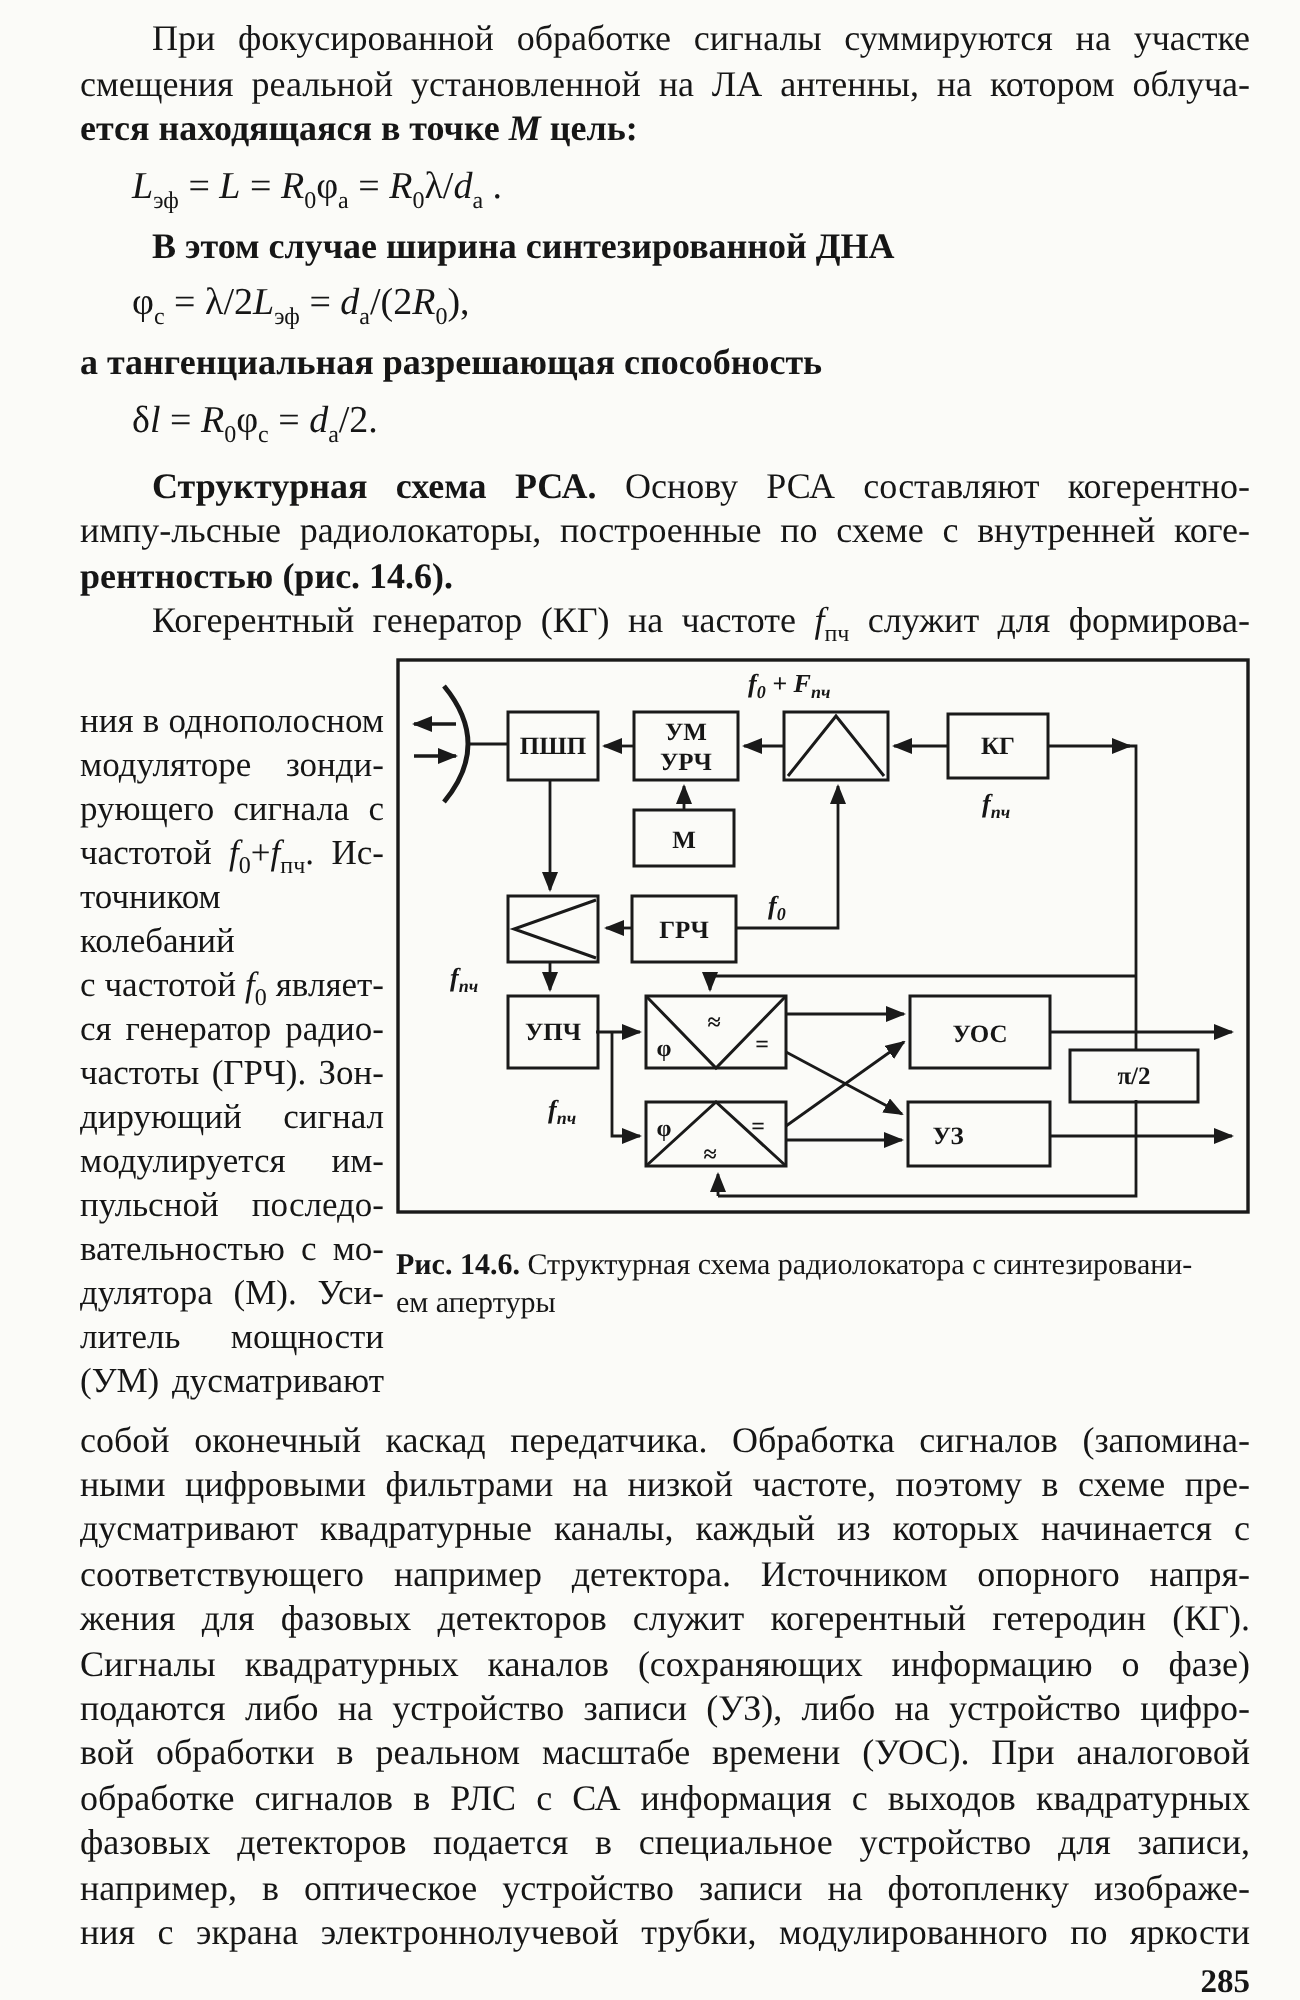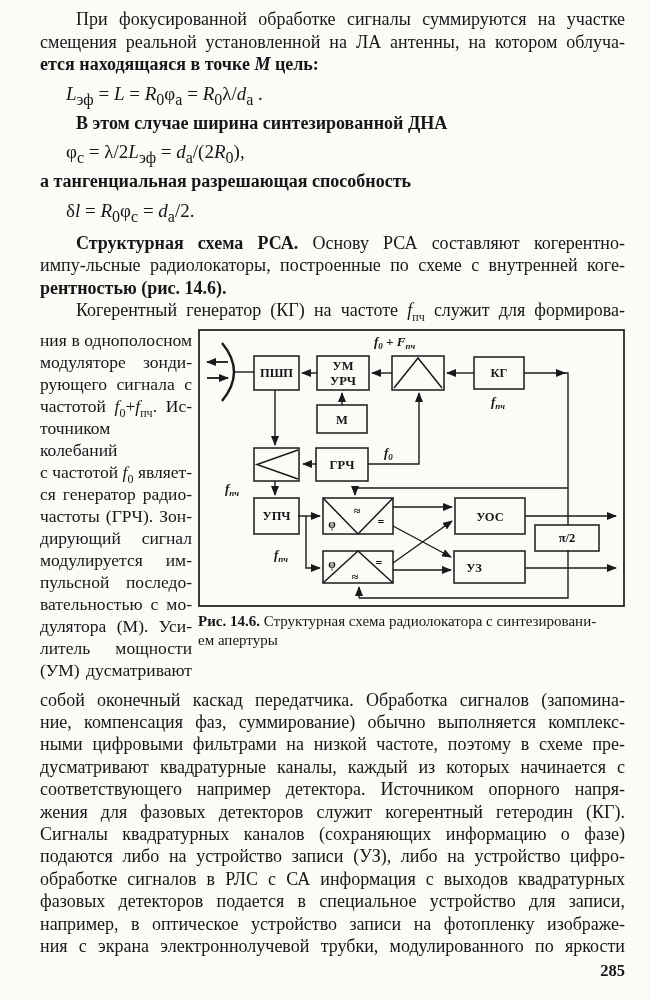--- a/index.html
+++ b/index.html
@@ -10,27 +10,27 @@
     font-size:18px;line-height:22.5px;
     padding:8px 25px 0 40px;overflow:hidden;
   }
   .tline{text-align:justify;text-align-last:justify;}
   .tline.lastln{text-align-last:left;font-weight:bold;}
   .tline.ind{text-indent:36px;}
   .formula{
     margin:5px 0 5px 26px;font-size:19px;line-height:26px;
     font-family:"Liberation Serif","DejaVu Serif",serif;
   }
-  .formula sub{font-size:16px;}
+  .formula sub{font-size:12px;}
   sub{font-size:12px;line-height:0;}
   .p4{margin-top:8px;}
   .figrow{display:flex;gap:6px;margin-top:7px;align-items:flex-start;}
-  .leftcol{width:152px;flex:none;font-size:17.5px;line-height:22px;}
+  .leftcol{width:152px;flex:none;font-size:17.5px;line-height:22px;margin-top:20px;}
   .figcol{width:427px;flex:none;}
-  .caption{font-size:15px;line-height:19px;width:420px;}
+  .caption{font-size:15px;line-height:19px;margin-top:12px;width:420px;}
   .caption b{font-weight:bold;}
   .p6{margin-top:8px;line-height:22.4px;font-family:Liberation Serif, serif;}
   .pagenum{margin-top:4px;text-align:right;font-weight:bold;font-size:16.5px;line-height:20px;}
   svg text{font-family:"Liberation Serif","DejaVu Serif",serif;}
   .boxlbl{font-weight:bold;font-size:12.5px;}
   .pdsym{font-size:12px;font-weight:bold;}
   .freq{font-style:italic;font-size:13px;font-weight:bold;}
   .freqsub{font-style:italic;font-size:9px;font-weight:bold;}
 </style>
 </head>
@@ -177,26 +177,26 @@
 
     <div class="caption">
       <div><b>Рис. 14.6.</b><span> Структурная схема радиолокатора с синтезировани-</span></div>
       <div>ем апертуры</div>
     </div>
   </div>
 </div>
 
 <div class="p6">
     <div class="tline">собой оконечный каскад передатчика. Обработка сигналов (запомина-</div>
-    <div class="tline">ние, компенсация фаз, суммирование) обычно выполняется комплекс-</div>
     <div class="tline">ными цифровыми фильтрами на низкой частоте, поэтому в схеме пре-</div>
     <div class="tline">дусматривают квадратурные каналы, каждый из которых начинается с</div>
     <div class="tline">соответствующего например детектора. Источником опорного напря-</div>
     <div class="tline">жения для фазовых детекторов служит когерентный гетеродин (КГ).</div>
     <div class="tline">Сигналы квадратурных каналов (сохраняющих информацию о фазе)</div>
     <div class="tline">подаются либо на устройство записи (УЗ), либо на устройство цифро-</div>
+    <div class="tline">вой обработки в реальном масштабе времени (УОС). При аналоговой</div>
     <div class="tline">обработке сигналов в РЛС с СА информация с выходов квадратурных</div>
     <div class="tline">фазовых детекторов подается в специальное устройство для записи,</div>
     <div class="tline">например, в оптическое устройство записи на фотопленку изображе-</div>
     <div class="tline">ния с экрана электроннолучевой трубки, модулированного по яркости</div>
   </div>
 
 <div class="pagenum">285</div>
 
 </body></html>

